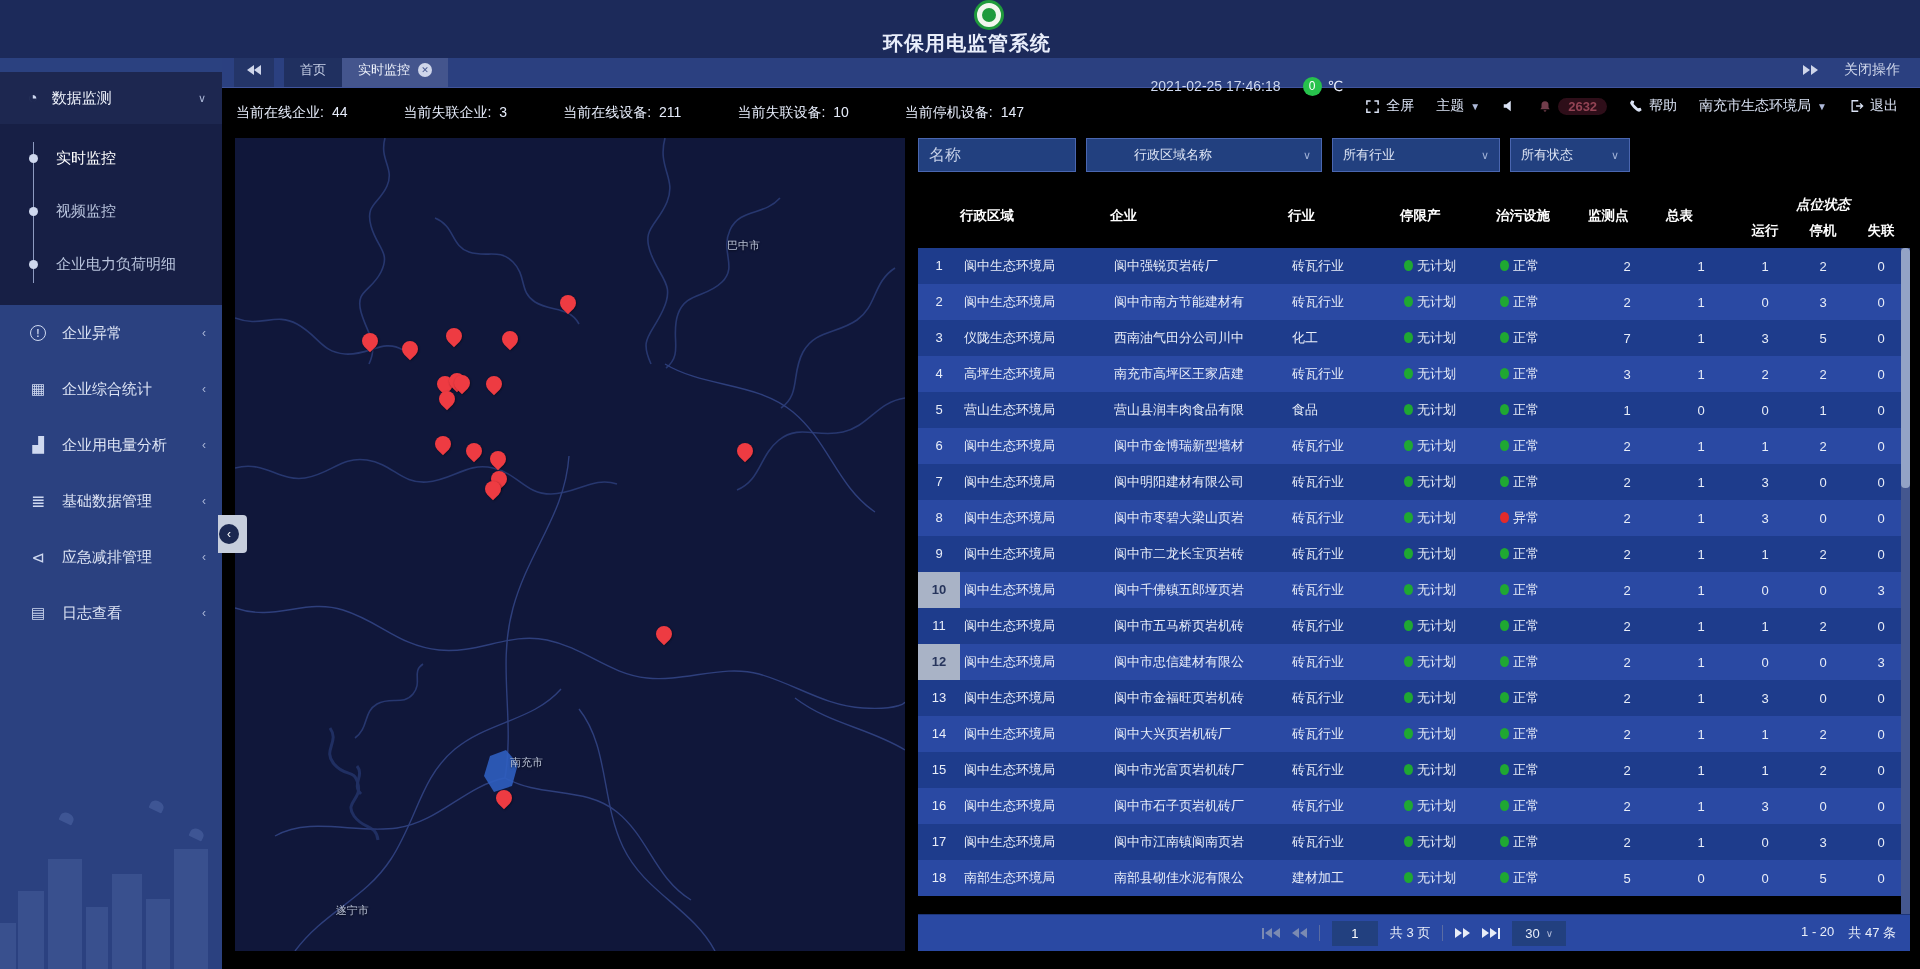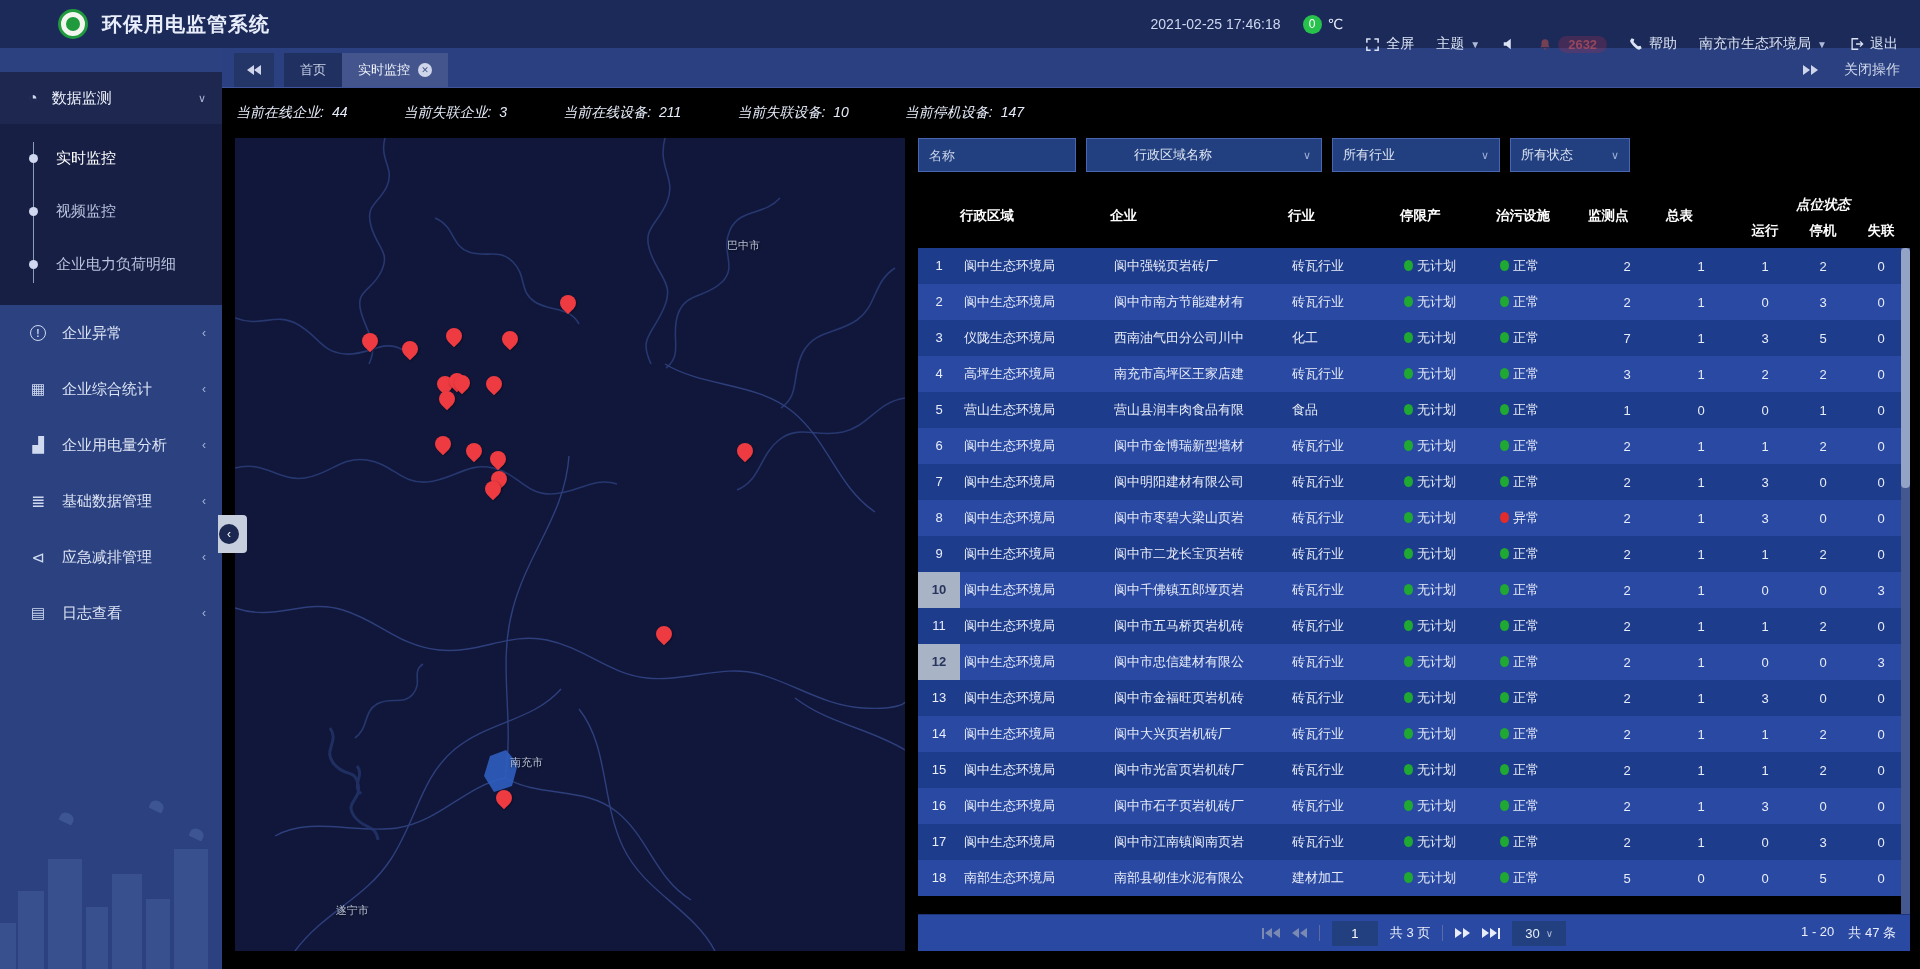--- a/index.html
+++ b/index.html
@@ -1,21 +1,21 @@
 <!DOCTYPE html>
 <html><head>
 <meta charset="utf-8">
 <style>
   html,body{margin:0;padding:0;background:#0d1538;}
   *{box-sizing:border-box;font-family:"Liberation Sans","DejaVu Sans",sans-serif;}
   .app{position:relative;width:1920px;height:969px;background:#2a49a3;overflow:hidden;}
 
   
-  .topbar{position:absolute;left:0;top:0;width:1920px;height:48px;background:#1c2a5a;
-    display:flex;align-items:center;color:#e9eefb;z-index:6;}
+  .topbar{position:absolute;left:0;top:0;width:1920px;height:58px;background:#1c2a5a;
+    display:flex;align-items:center;color:#e9eefb;z-index:6;flex-direction:column;}
   .logo{width:30px;height:30px;border-radius:50%;background:#f2f6ee;margin-left:58px;
     border:3px solid #1f9a3c;display:flex;align-items:center;justify-content:center;flex:0 0 auto;}
   .logo-core{width:14px;height:14px;border-radius:50%;background:#1f9a3c;}
   .app-title{font-size:20px;font-weight:bold;letter-spacing:1px;margin-left:14px;}
   .top-right{margin-left:auto;display:flex;align-items:center;gap:22px;padding-right:22px;font-size:14px;}
   .datetime{color:#cdd7ef;}
   .temp{display:flex;align-items:center;gap:6px;}
   .temp-circle{width:19px;height:19px;border-radius:50%;background:#27c24c;color:#fff;
     font-size:12px;display:flex;align-items:center;justify-content:center;}
   .tb-item{display:flex;align-items:center;gap:6px;cursor:pointer;color:#dbe3f5;margin-top:40px;}
@@ -67,42 +67,42 @@
   .tab{height:34px;display:flex;align-items:center;padding:0 16px;font-size:13px;cursor:pointer;}
   .tab-home{background:#203060;color:#c6cfe6;margin-left:10px;}
   .tab-active{background:#44558d;color:#eef2fb;gap:8px;}
   .close-circle{width:14px;height:14px;border-radius:50%;background:#cfd6ea;color:#44558d;
     font-size:9px;display:flex;align-items:center;justify-content:center;font-weight:bold;}
   .tab-right{margin-left:auto;display:flex;align-items:center;gap:26px;padding:0 20px 8px 0;}
   .dbl{display:flex;gap:1px;cursor:pointer;}
   .close-ops{color:#cfd6ea;font-size:14px;cursor:pointer;}
 
   .statsbar{height:50px;display:flex;align-items:center;gap:56px;padding-left:14px;
-    color:#e6ecfa;font-size:14px;font-style:italic;}
+    color:#e6ecfa;font-size:14px;}
   .stat{display:flex;gap:8px;}
 
   .content{position:relative;height:831px;}
 
   
   .map{position:absolute;left:13px;top:0;width:670px;height:813px;background:#10173a;overflow:hidden;}
   .map svg.boundaries{position:absolute;left:0;top:0;}
   .city-label{position:absolute;color:#b8c0d4;font-size:11px;transform:translate(-50%,-50%);
     text-shadow:0 1px 2px rgba(0,0,0,.6);padding-left:47px;}
   .pin{position:absolute;width:18px;height:18px;transform:translate(-50%,-100%);}
   .pin::before{content:"";position:absolute;left:1px;top:0;width:16px;height:16px;background:#ee3b42;
     border-radius:50% 50% 50% 0;transform:rotate(-45deg);box-shadow:0 1px 2px rgba(0,0,0,.45);}
   .handle{position:absolute;left:-4px;top:377px;width:29px;height:38px;background:#c7cedd;
     border-radius:0 4px 4px 0;z-index:5;cursor:pointer;display:flex;align-items:center;}
   .handle-circle{width:20px;height:20px;border-radius:50%;background:#1b2750;color:#fff;
     display:flex;align-items:center;justify-content:center;font-size:12px;margin-left:1px;}
 
   
   .panel{position:absolute;left:696px;top:0;width:992px;height:813px;}
   .filters{display:flex;gap:10px;height:34px;}
-  .f-input{width:158px;background:#22407f;border:1px solid #4a66b0;color:#dfe6f5;font-size:13px;
+  .f-input{width:158px;background:#22407f;border:1px solid #4a66b0;color:#dfe6f5;font-size:16px;
     padding:0 10px;outline:none;}
   .f-input::placeholder{color:#c7d1e9;}
   .f-select{background:#22407f;border:1px solid #4a66b0;color:#dfe6f5;font-size:13px;
     display:flex;align-items:center;padding:0 10px;cursor:pointer;}
   .f-select .sel-caret{margin-left:auto;color:#9fb0d6;font-size:11px;padding-left:12px;}
   .f-region{width:236px;padding-left:47px;}.f-industry{width:168px;}.f-status{width:120px;}
 
   .table{position:absolute;left:0;top:46px;width:992px;bottom:37px;}
   .gridcols{display:grid;grid-template-columns:42px 150px 178px 112px 96px 92px 78px 70px 58px 58px 58px;}
   .thead{height:64px;color:#fff;font-size:13.5px;font-weight:bold;align-items:center;}

